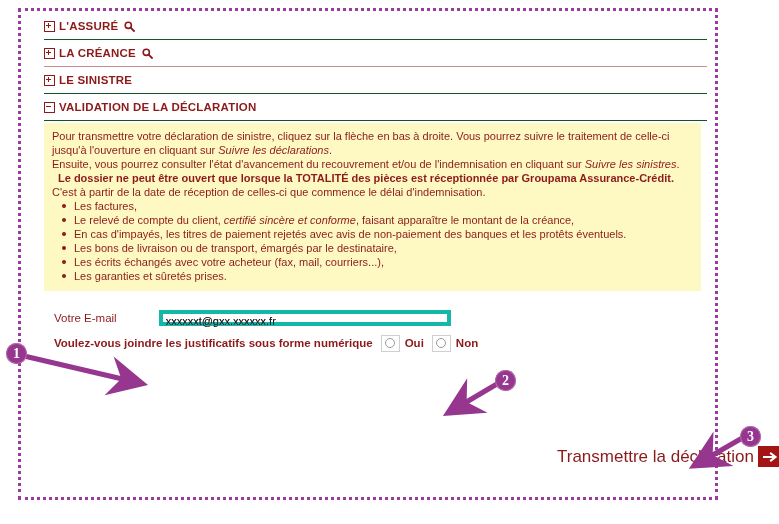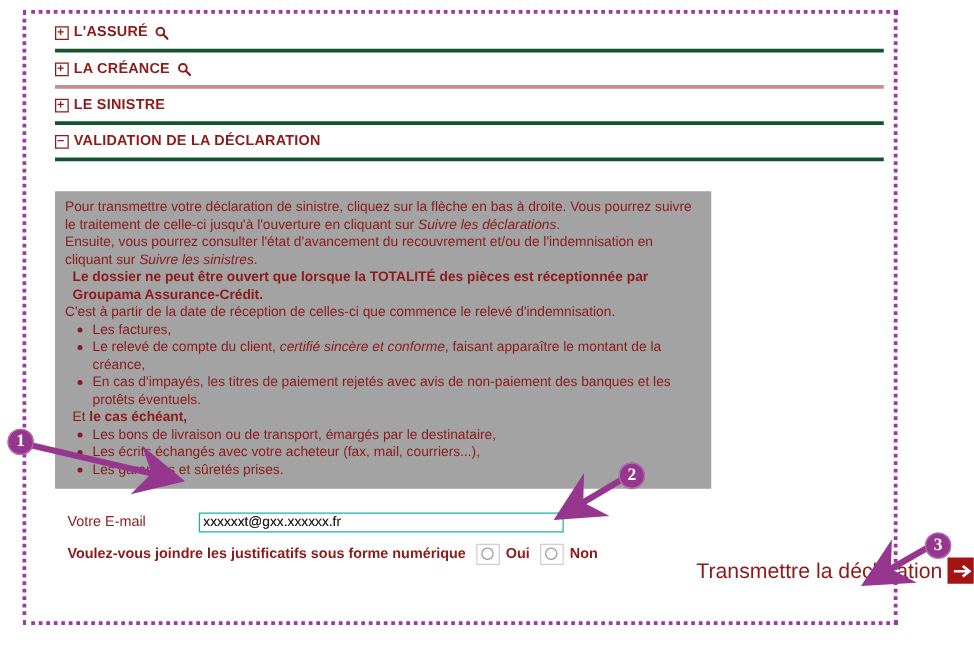--- a/index.html
+++ b/index.html
@@ -26,21 +26,21 @@
   
   #page{
     position:absolute;
     left:44px; top:14px;
     width:663px;
     height:auto;
   }
 
   
   .sec{
-    border-bottom:3px solid #14532d;
+    border-bottom:1px solid #14532d;
     height:24px;
     display:flex;
     align-items:center;
     padding-bottom:1px;
     margin-bottom:1px;
   }
   .sec.thin{border-bottom-color:#c98f8f;}
   .pm{
     display:inline-block;
     width:9px;height:9px;
@@ -69,25 +69,25 @@
     display:inline-block;
     margin-left:6px;
     width:11px;height:11px;
     position:relative;
     flex:0 0 auto;
   }
   .mag svg{display:block;}
 
   
   #panel{
-    background:#a3a3a3;
-    width:525px;
+    background:#fef9c3;
+    width:657px;
     padding:6px 8px 8px 8px;
     box-sizing:border-box;
-    margin-top:24px;
+    margin-top:2px;
     line-height:14px;
   }
   #panel p{margin:0;}
   .p-ind{margin-left:6px !important;}
   .b{font-weight:bold;}
   .i{font-style:italic;}
   ul.doclist{
     list-style:none;
     margin:0;padding:0;
   }
@@ -113,21 +113,21 @@
   .row1{display:flex;align-items:center;height:18px;}
   .lbl{
     font-weight:normal;
     font-size:11.5px;
     color:#8c1a1a;
     white-space:nowrap;
   }
   #email-wrap{
     margin-left:42px;
     width:292px;height:16px;
-    border:1px solid #14b8a6;
+    border:4px solid #14b8a6;
     background:#ffffff;
     position:relative;
     box-sizing:border-box;
   }
   #email-val{
     position:absolute;left:3px;top:1px;
     font-size:11px;color:#1a1a1a;
     font-family:"Liberation Sans", sans-serif;
     white-space:nowrap;
     filter:blur(0.2px);
@@ -234,30 +234,29 @@
   </div>
 
   <div id="panel">
 
     <p><span>Pour transmettre votre déclaration de sinistre, cliquez sur la flèche en bas à droite. Vous pourrez suivre le traitement de celle-ci jusqu'à l'ouverture en cliquant sur </span><span class="i">Suivre les déclarations</span><span>.</span></p>
 
     <p><span>Ensuite, vous pourrez consulter l'état d'avancement du recouvrement et/ou de l'indemnisation en cliquant sur </span><span class="i">Suivre les sinistres</span><span>.</span></p>
 
     <p class="b p-ind">Le dossier ne peut être ouvert que lorsque la TOTALITÉ des pièces est réceptionnée par Groupama Assurance-Crédit.</p>
 
-    <p>C'est à partir de la date de réception de celles-ci que commence le relevé d'indemnisation.</p>
+    <p>C'est à partir de la date de réception de celles-ci que commence le délai d'indemnisation.</p>
 
 
     <ul class="doclist">
       <li>Les factures,</li>
       <li><span>Le relevé de compte du client, </span><span class="i">certifié sincère et conforme</span><span>, faisant apparaître le montant de la créance,</span></li>
       <li>En cas d'impayés, les titres de paiement rejetés avec avis de non-paiement des banques et les protêts éventuels.</li>
     </ul>
 
-    <p class="p-ind"><span>Et </span><span class="b">le cas échéant,</span></p>
 
     <ul class="doclist">
       <li>Les bons de livraison ou de transport, émargés par le destinataire,</li>
       <li>Les écrits échangés avec votre acheteur (fax, mail, courriers...),</li>
       <li>Les garanties et sûretés prises.</li>
     </ul>
   </div>
 
   <div id="form">
 

